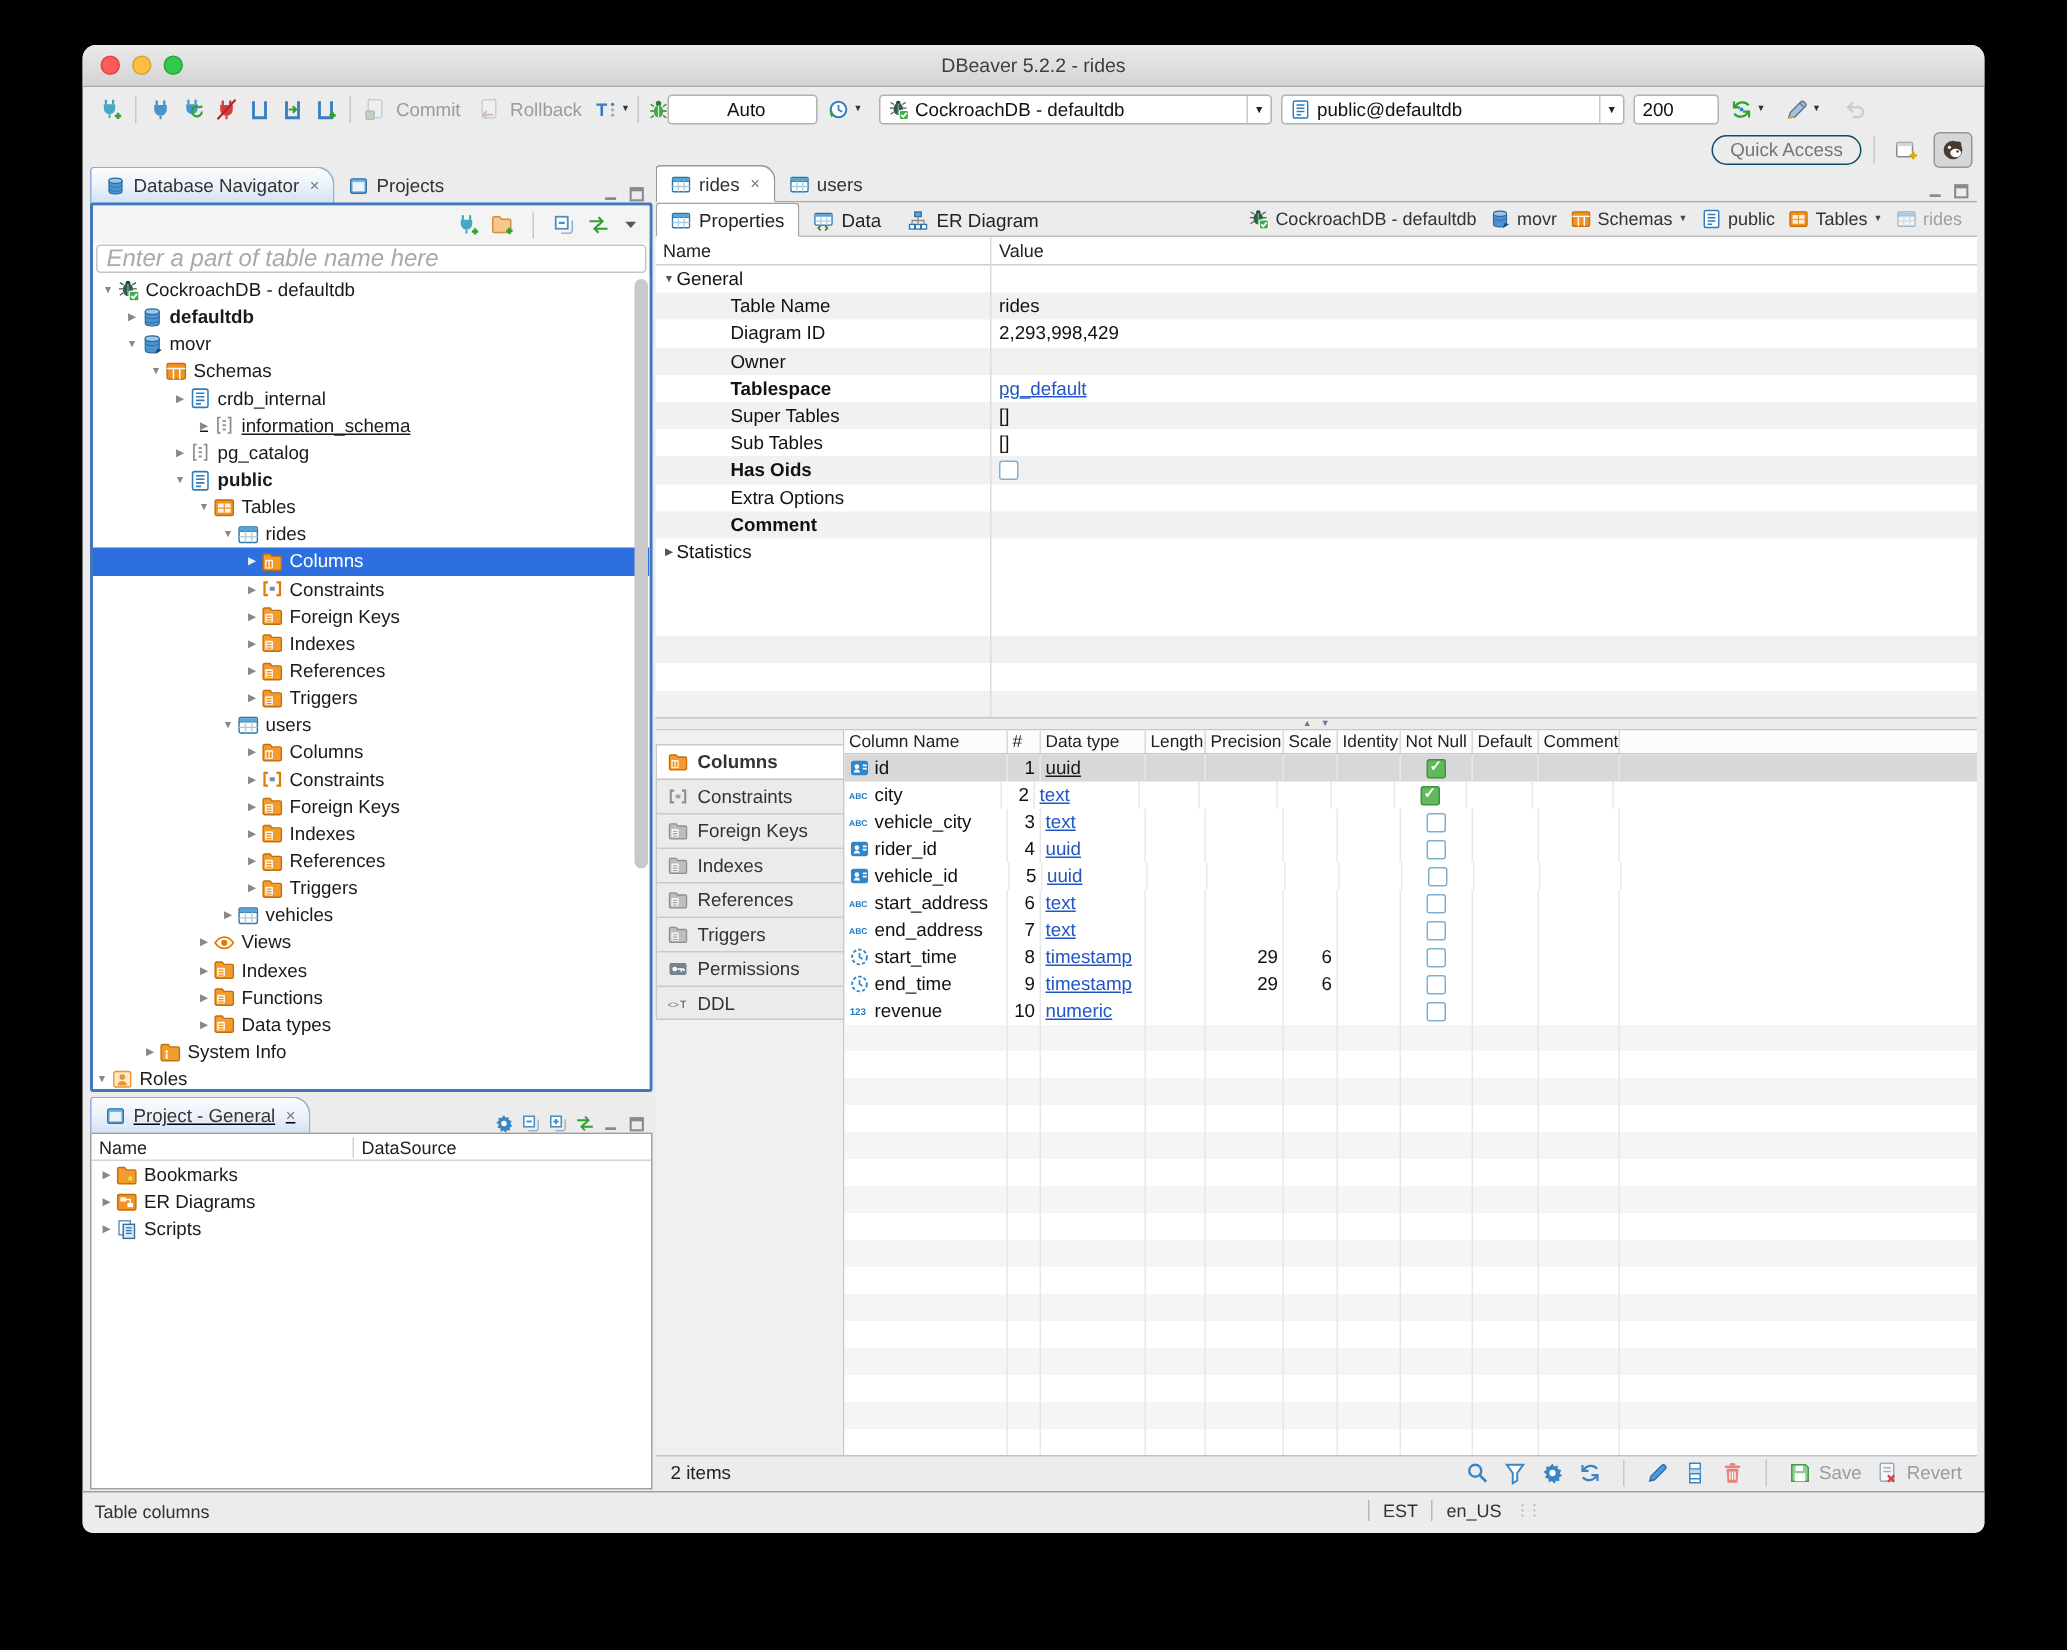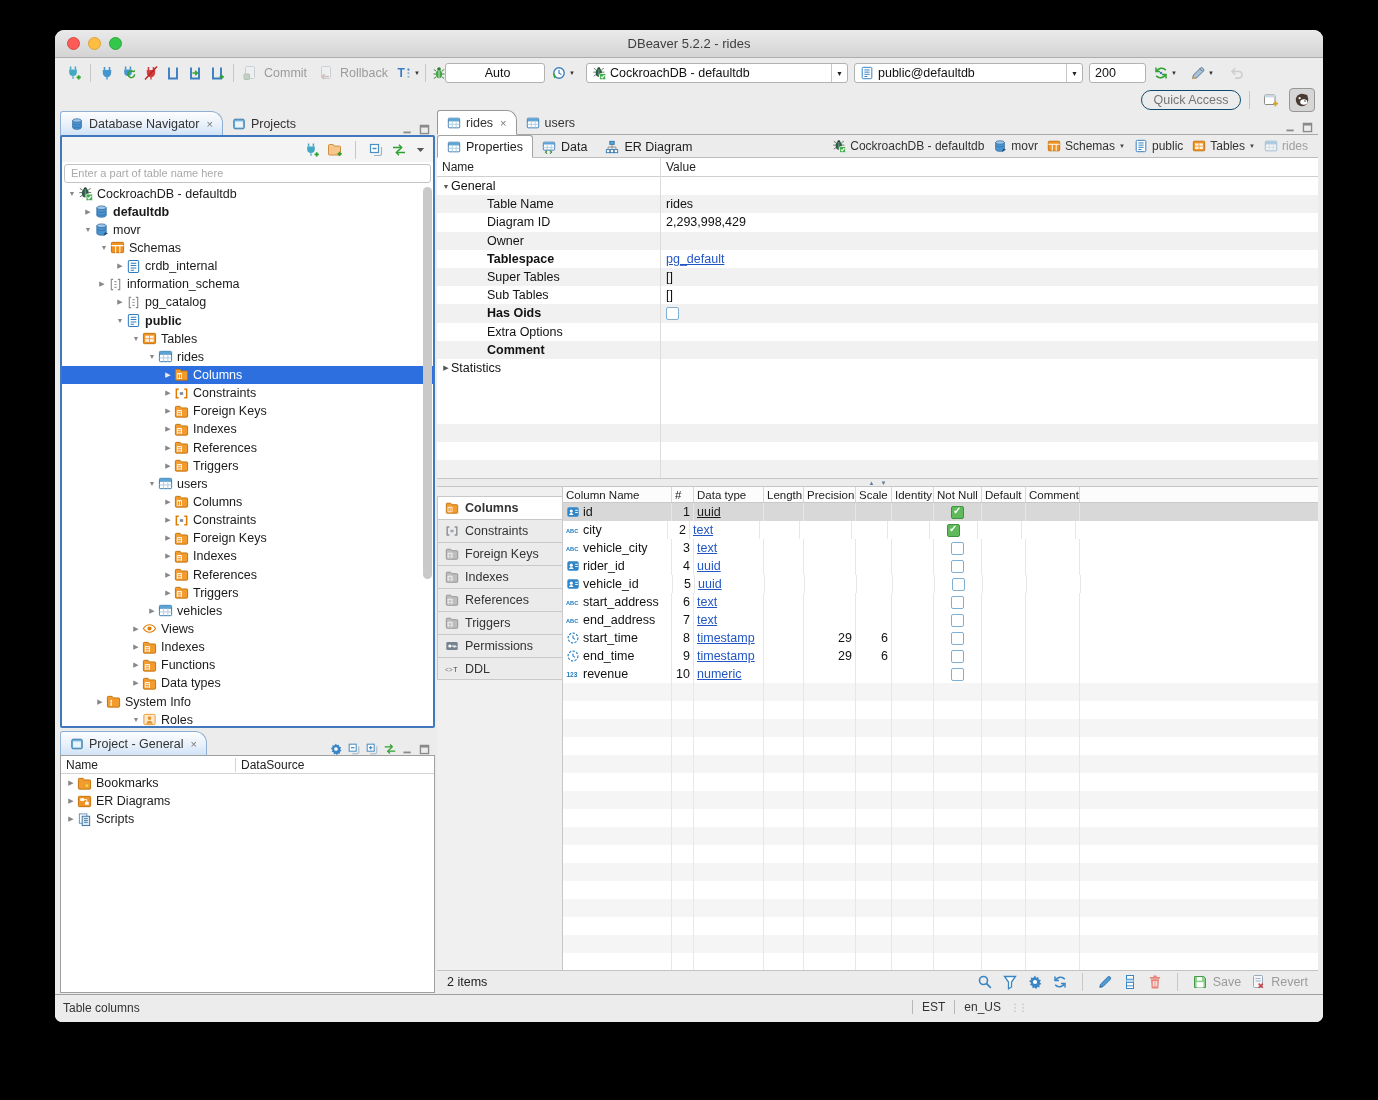--- a/index.html
+++ b/index.html
@@ -43,34 +43,34 @@
                border-radius:3px 12px 0 0;}
   .tclose{font-size:11px;color:#777;margin-left:2px;}
   .minmax{margin-left:auto;display:flex;gap:4px;align-items:center;padding-right:4px;}
   
   .nav-panel{position:absolute;left:5px;top:80px;width:375px;height:618px;}
   .nav-body{position:absolute;top:25px;left:0;right:0;bottom:0;border:2px solid #4077bd;border-radius:2px;
             background:#fff;display:flex;flex-direction:column;overflow:hidden;}
   .nav-tools{height:25px;background:#f4f4f4;display:flex;align-items:center;justify-content:flex-end;
              padding-right:6px;gap:7px;flex:none;}
   .nav-filter{flex:none;padding:1px 2px 2px 2px;}
-  .nav-filter input{width:100%;height:19px;border:1px solid #c4c4c4;border-radius:3px;font-size:11px;color:#666;
-             padding:0 6px;box-sizing:border-box;font-family:"Liberation Sans",sans-serif;}
+  .nav-filter input{width:100%;height:19px;border:1px solid #c4c4c4;border-radius:3px;font-size:16px;color:#666;
+             padding:0 6px;box-sizing:border-box;font-family:"Liberation Sans",sans-serif;font-style:italic;}
   .nav-filter input::placeholder{color:#a9a9a9;}
   .nav-tree{flex:1;position:relative;overflow:hidden;background:#fff;}
   .trow{display:flex;align-items:center;height:18.15px;font-size:12.5px;color:#1a1a1a;white-space:nowrap;}
   .trow .arr{width:12px;flex:none;text-align:center;font-size:7px;color:#878787;}
   .trow.sel{background:#2d6fdf;color:#fff;}
   .trow.sel .arr{color:#eee;}
   .trow .ic{margin-right:4px;width:15px;height:15px;}
   .trow .lbl.b{font-weight:bold;}
   .vsb{position:absolute;right:1px;top:2px;bottom:2px;width:9px;}
   .vsb .thumb{position:absolute;top:0;height:73%;left:0;right:0;background:#c9c9c9;border-radius:5px;}
   
-  .proj-panel{position:absolute;left:5px;top:700px;width:375px;height:263px;}
+  .proj-panel{position:absolute;left:5px;top:700px;width:375px;height:263px;text-decoration:underline;}
   .proj-body{position:absolute;top:25px;left:0;right:0;bottom:0;border:1px solid #9f9f9f;background:#fff;overflow:hidden;}
   .proj-head{height:17px;display:flex;font-size:12px;color:#222;border-bottom:1px solid #d4d4d4;align-items:center;}
   .proj-head .c1{width:175px;padding-left:5px;border-right:1px solid #d4d4d4;box-sizing:border-box;}
   .proj-head .c2{padding-left:5px;}
   
   .editor{position:absolute;left:382px;top:80px;width:881px;height:883px;}
   .ed-tabbar{height:25px;display:flex;align-items:flex-end;border-bottom:1px solid #a8a8a8;box-sizing:border-box;}
   .etab{height:23px;display:flex;align-items:center;gap:5px;padding:0 9px;font-size:12.5px;color:#333;}
   .etab.active{background:#fff;border:1px solid #979797;border-bottom:1px solid #fff;border-radius:3px 10px 0 0;
                position:relative;top:1px;}
@@ -485,21 +485,21 @@
               <div class="trow" style="padding-left: 52px;">
                 <span class="arr">▶</span>
                 <span class="ic ">
                   <svg viewBox="0 0 16 16">
                     <rect x="2.5" y="1.5" width="11" height="13" rx="1.4" fill="#fff" stroke="#2e7bbf" stroke-width="1.1"></rect>
                     <path d="M5 4.5h6M5 7h6M5 9.5h6M5 12h3.5" stroke="#2e7bbf" stroke-width="1.1"></path>
                   </svg>
                 </span>
                 <span class="lbl">crdb_internal</span>
               </div>
-              <div class="trow" style="padding-left: 34px;">
+              <div class="trow" style="padding-left: 68px; text-decoration: underline;">
                 <span class="arr">▶</span>
                 <span class="ic ">
                   <svg viewBox="0 0 16 16">
                     <path d="M5.5 2.5h-2v11h2M10.5 2.5h2v11h-2" fill="none" stroke="#8a8a8a" stroke-width="1.2"></path>
                     <path d="M6.8 5h2.4M6.8 8h2.4M6.8 11h2.4" stroke="#9a9a9a" stroke-width="1.3"></path>
                   </svg>
                 </span>
                 <span class="lbl">information_schema</span>
               </div>
               <div class="trow" style="padding-left: 52px;">
@@ -746,21 +746,21 @@
                 <span class="arr">▶</span>
                 <span class="ic ">
                   <svg viewBox="0 0 16 16">
                     <path d="M1.5 13V3.5a1 1 0 011-1h4l1.3 1.7h5.7a1 1 0 011 1V13a1 1 0 01-1 1h-11a1 1 0 01-1-1z" fill="#f49b2d" stroke="#c1700c"></path>
                     <circle cx="5.5" cy="7.5" r="1" fill="#fff"></circle>
                     <rect x="4.8" y="9" width="1.4" height="3.6" fill="#fff"></rect>
                   </svg>
                 </span>
                 <span class="lbl">System Info</span>
               </div>
-              <div class="trow" style="padding-left: 36px; margin-left: 32px;">
+              <div class="trow" style="">
                 <span class="arr">▼</span>
                 <span class="ic ">
                   <svg viewBox="0 0 16 16">
                     <rect x="2" y="2.5" width="12" height="11" rx="1.5" fill="#fde8cc" stroke="#e8952f"></rect>
                     <circle cx="8" cy="6.4" r="2" fill="#e8952f"></circle>
                     <path d="M4.5 12.5c.4-2.2 1.8-3.3 3.5-3.3s3.1 1.1 3.5 3.3z" fill="#e8952f"></path>
                   </svg>
                 </span>
                 <span class="lbl">Roles</span>
               </div>

